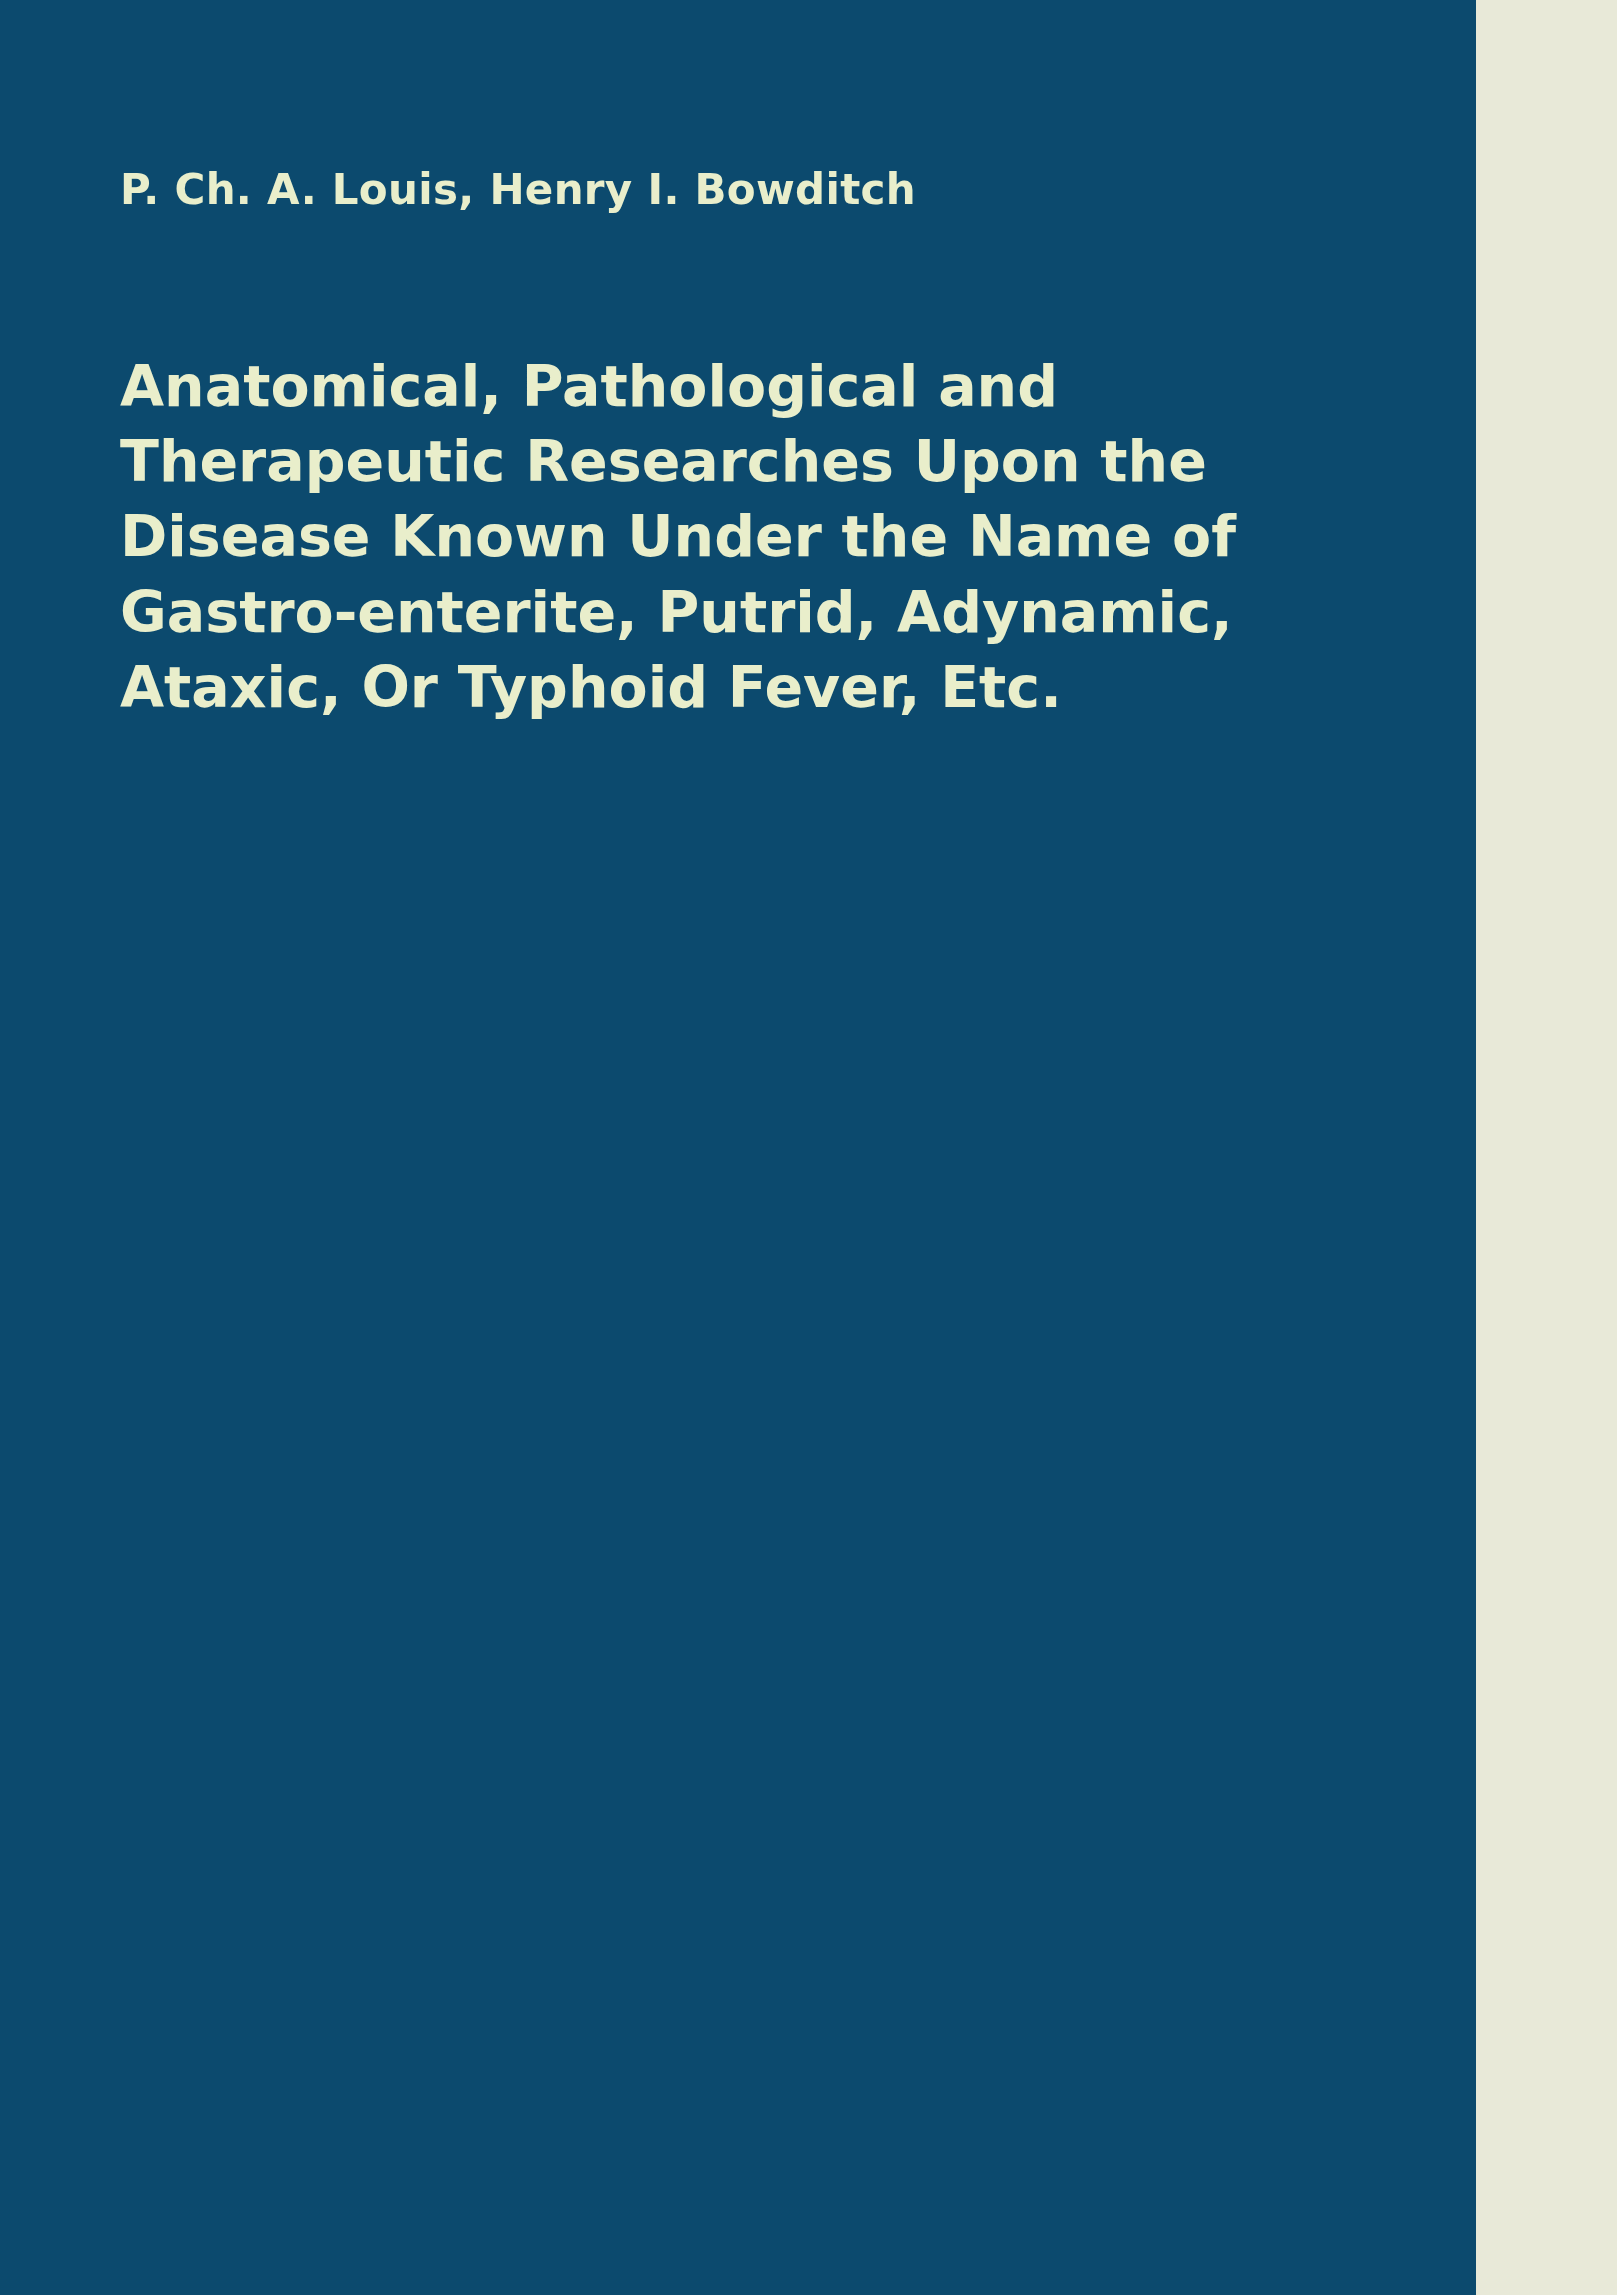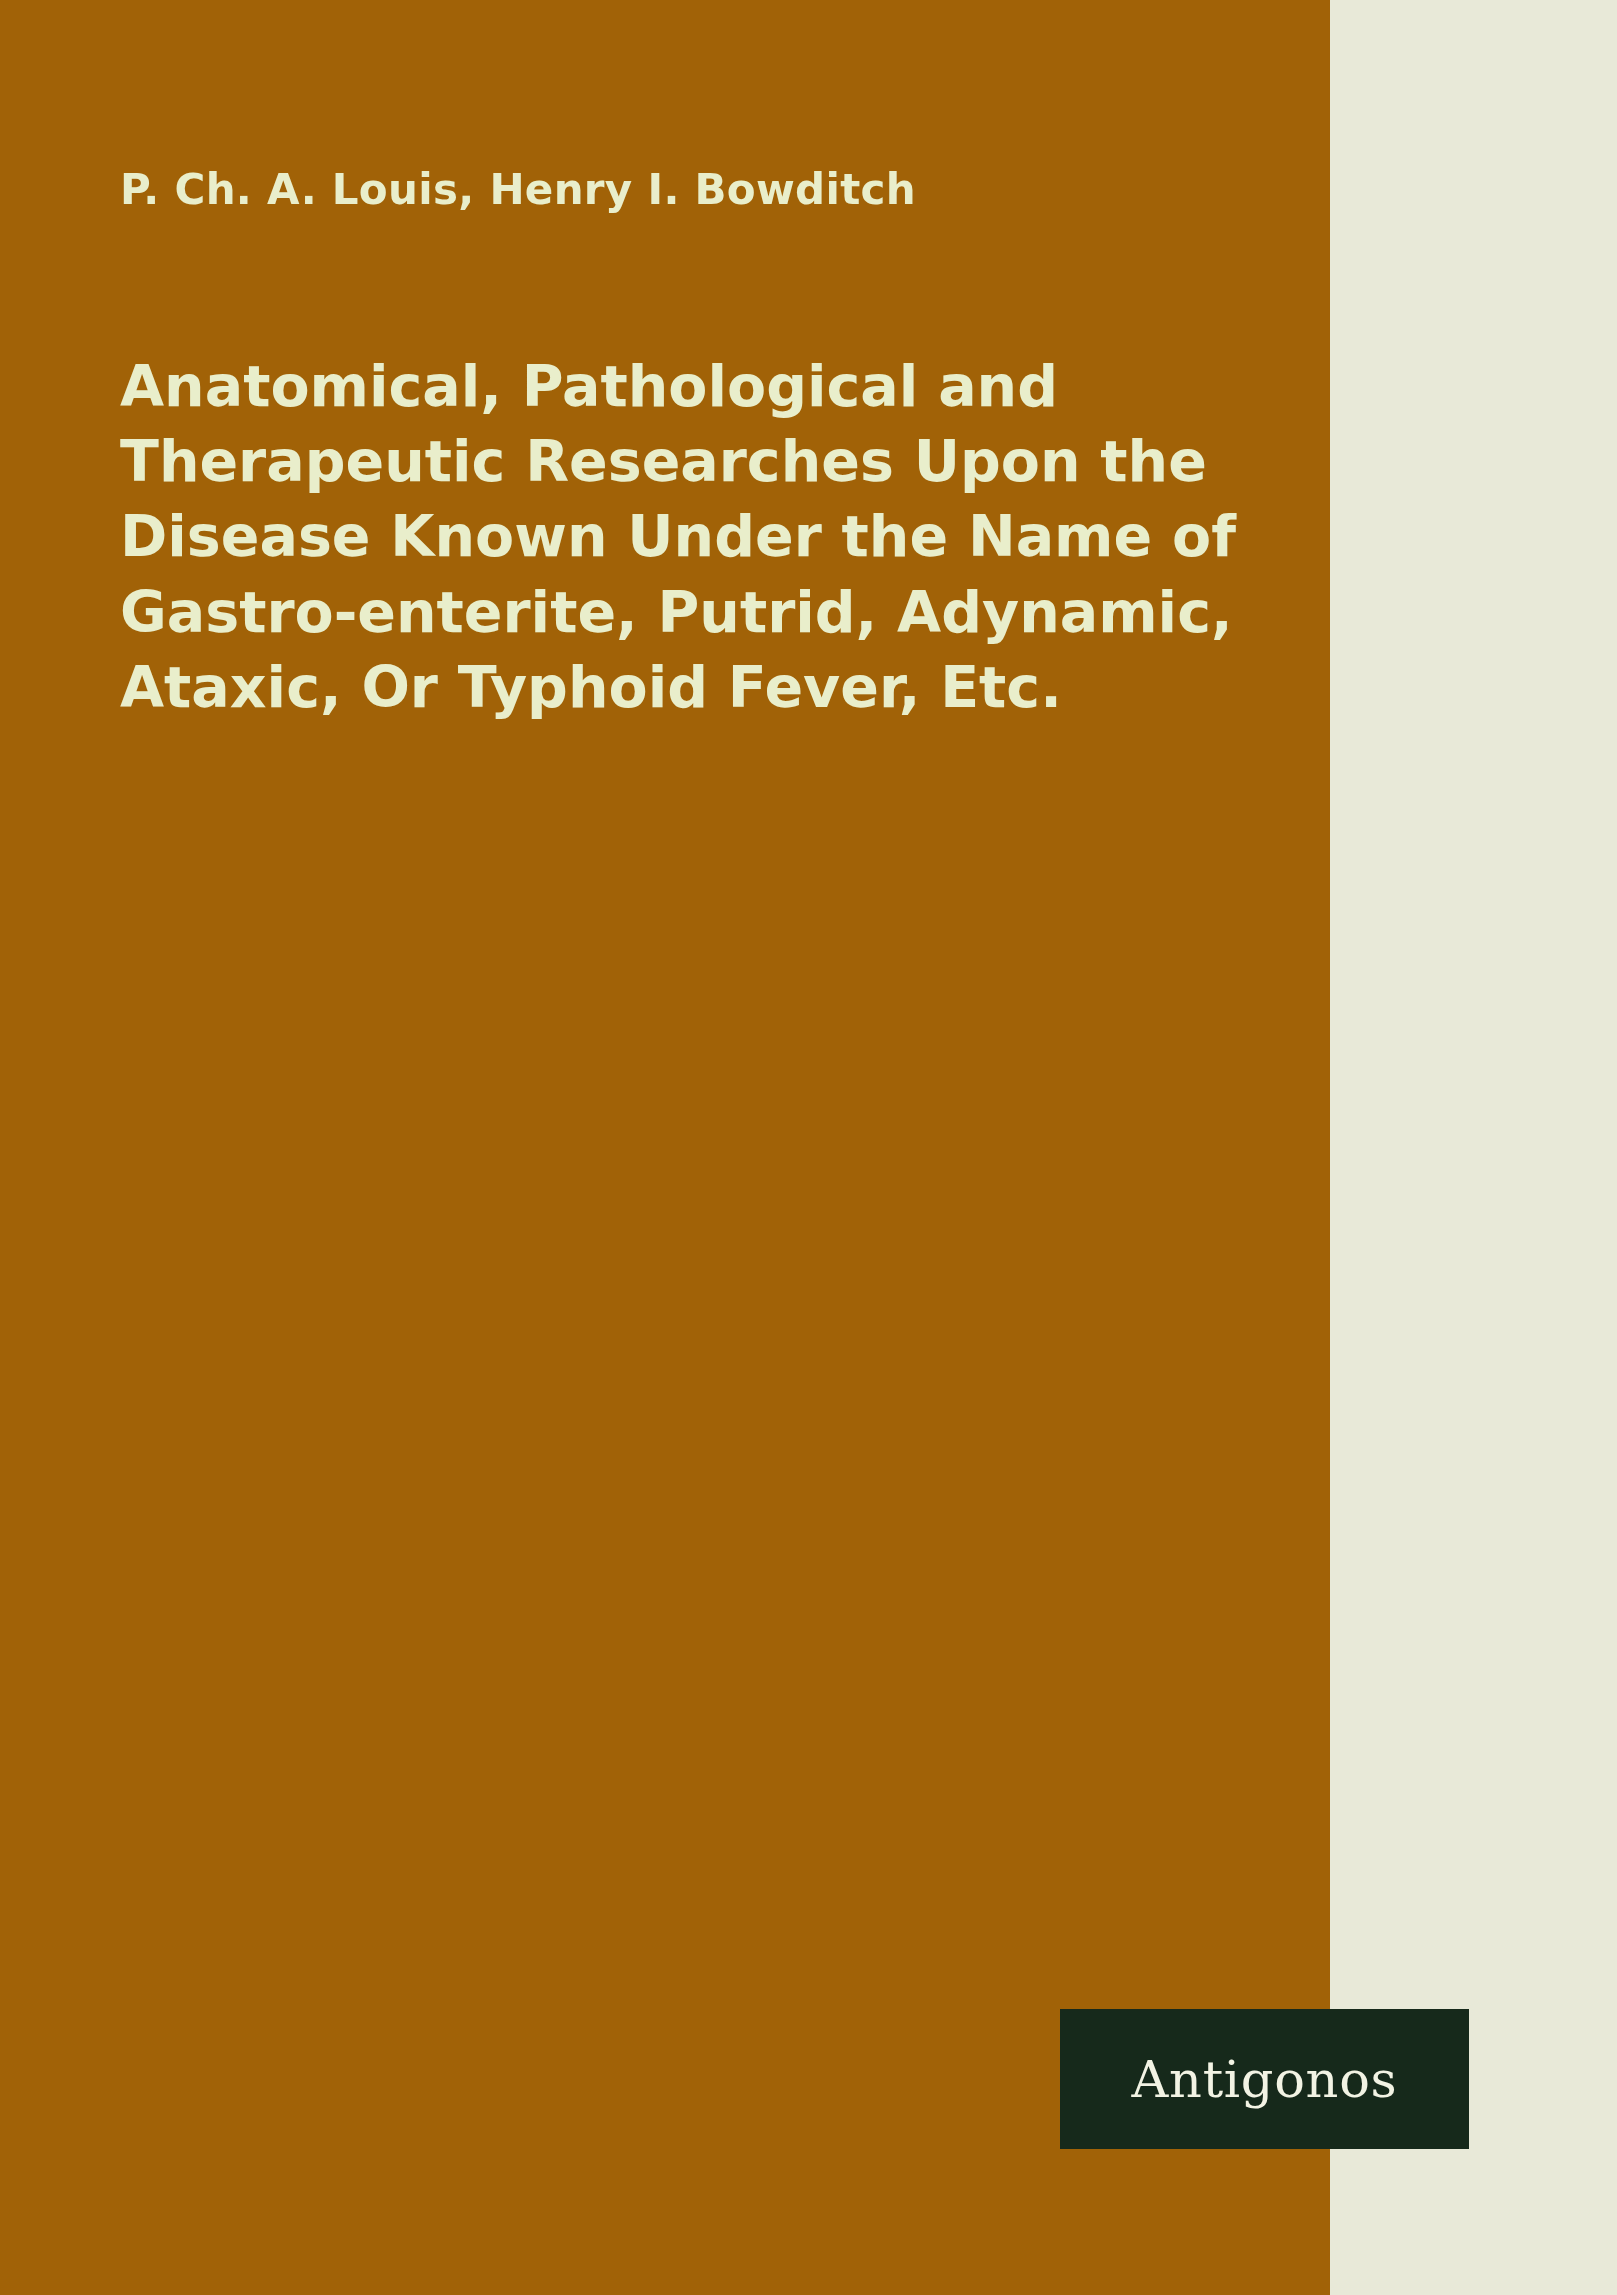--- a/index.html
+++ b/index.html
@@ -10,23 +10,23 @@
     width: 1618px;
     height: 2295px;
     background: #e8e9d8;
     font-family: "DejaVu Sans", sans-serif;
     overflow: hidden;
   }
   .cover {
     position: absolute;
     left: 0;
     top: 0;
-    width: 1330px;
+    width: 1476px;
     height: 2295px;
-    background: #a16207;
+    background: #0c4a6e;
     box-sizing: border-box;
   }
   .inner {
     position: absolute;
     left: 120px;
     top: 0;
     width: 1382px;
     height: 2295px;
   }
   .author {
@@ -86,17 +86,14 @@
 <div class="cover">
   <div class="inner">
 
     <div class="author">P. Ch. A. Louis, Henry I. Bowditch</div>
 
     <div class="title">Anatomical, Pathological and Therapeutic Researches Upon the Disease Known Under the Name of Gastro-enterite, Putrid, Adynamic, Ataxic, Or Typhoid Fever, Etc.</div>
 
 
   </div>
 
-  <div class="publisher-box">
-    <span class="publisher-name">Antigonos</span>
-  </div>
 </div>
 
 
 </body></html>

